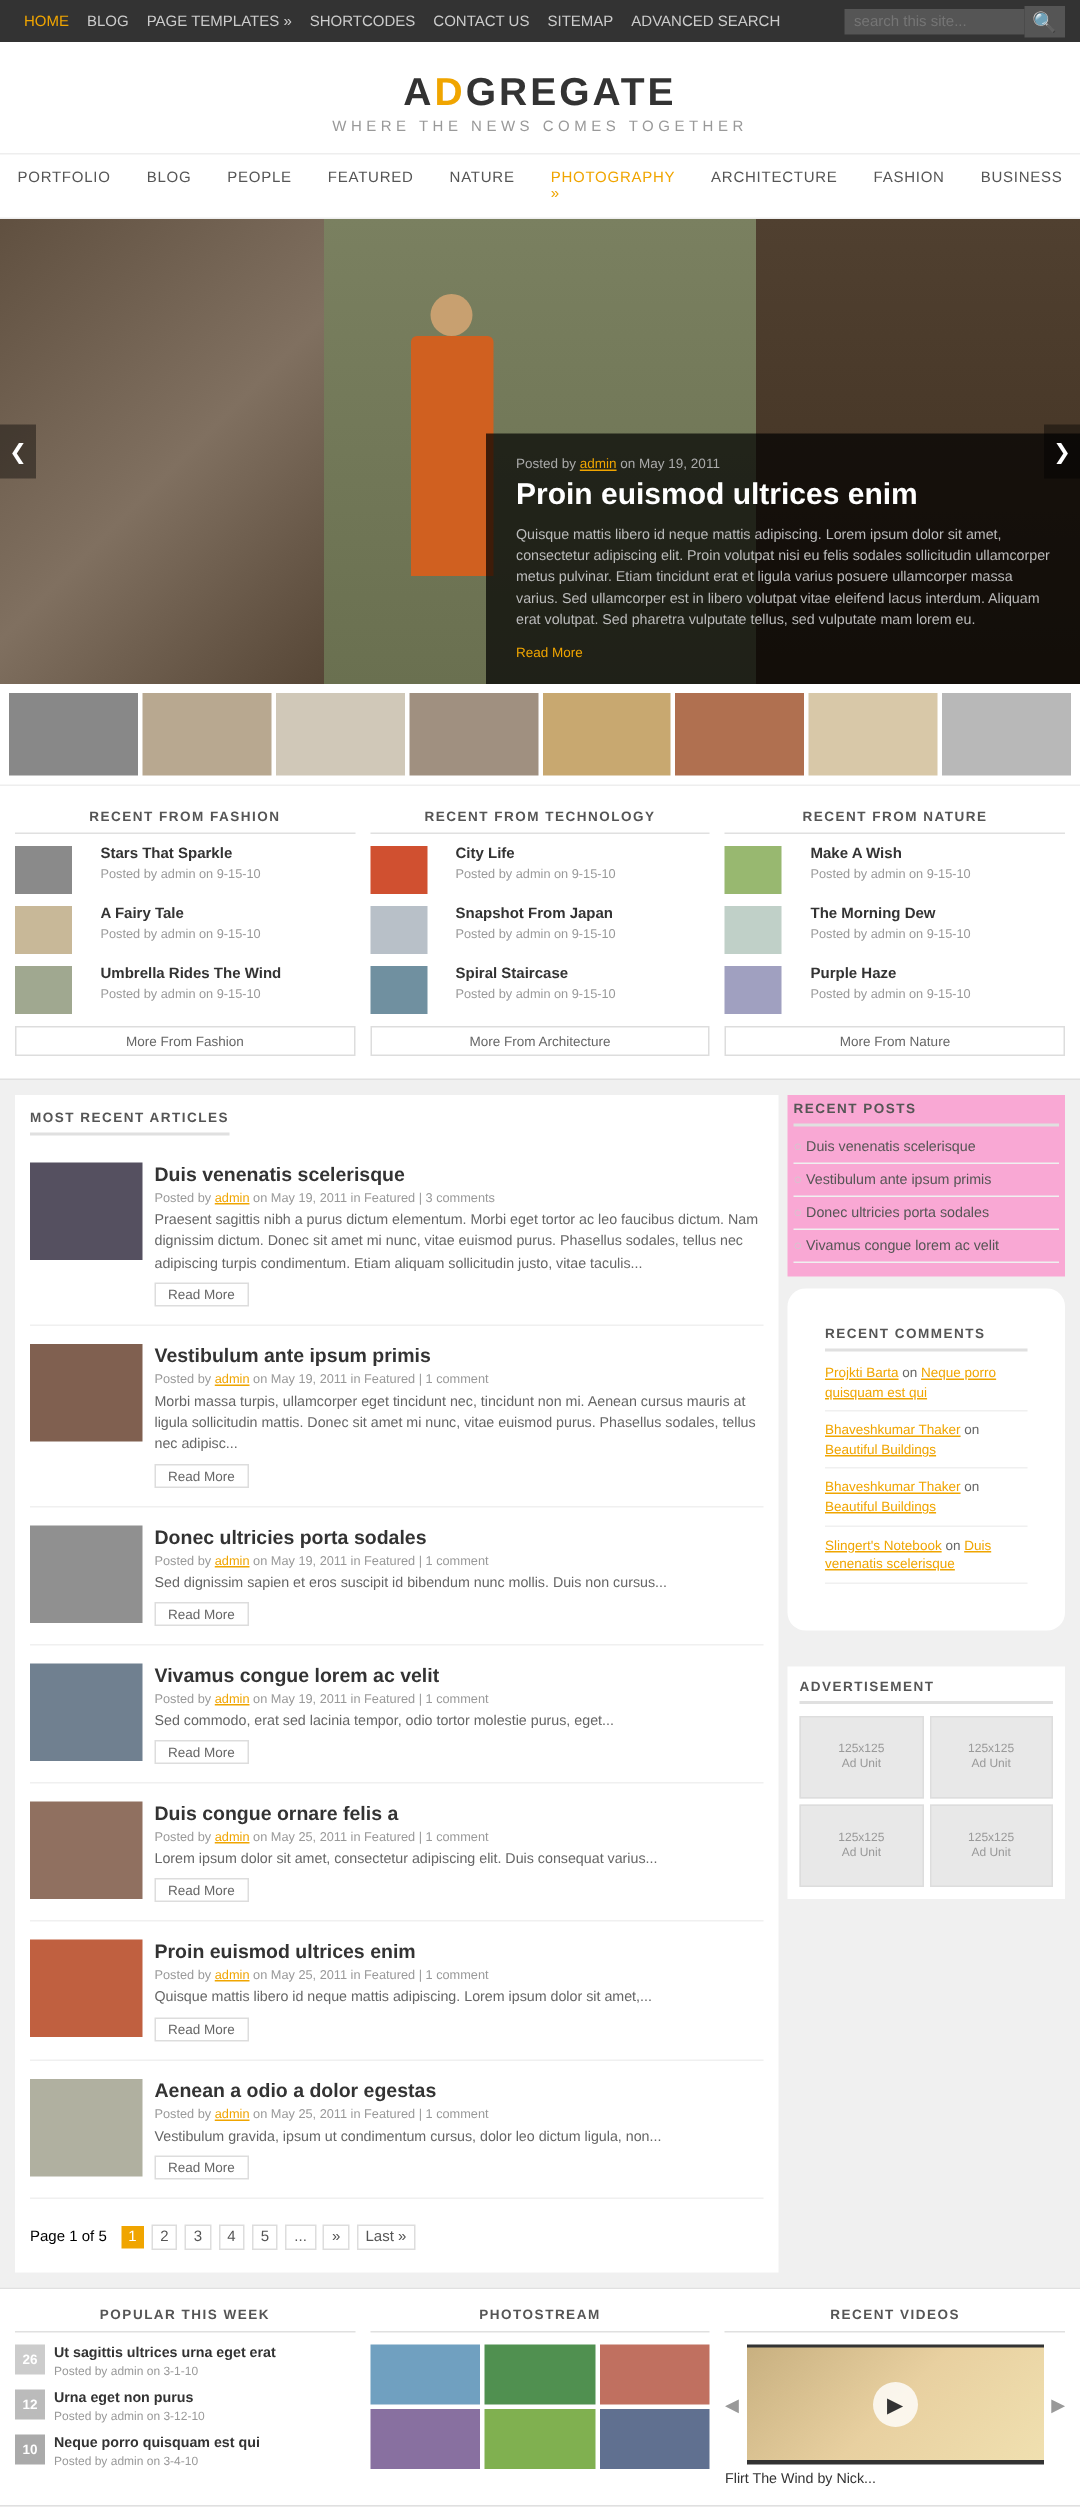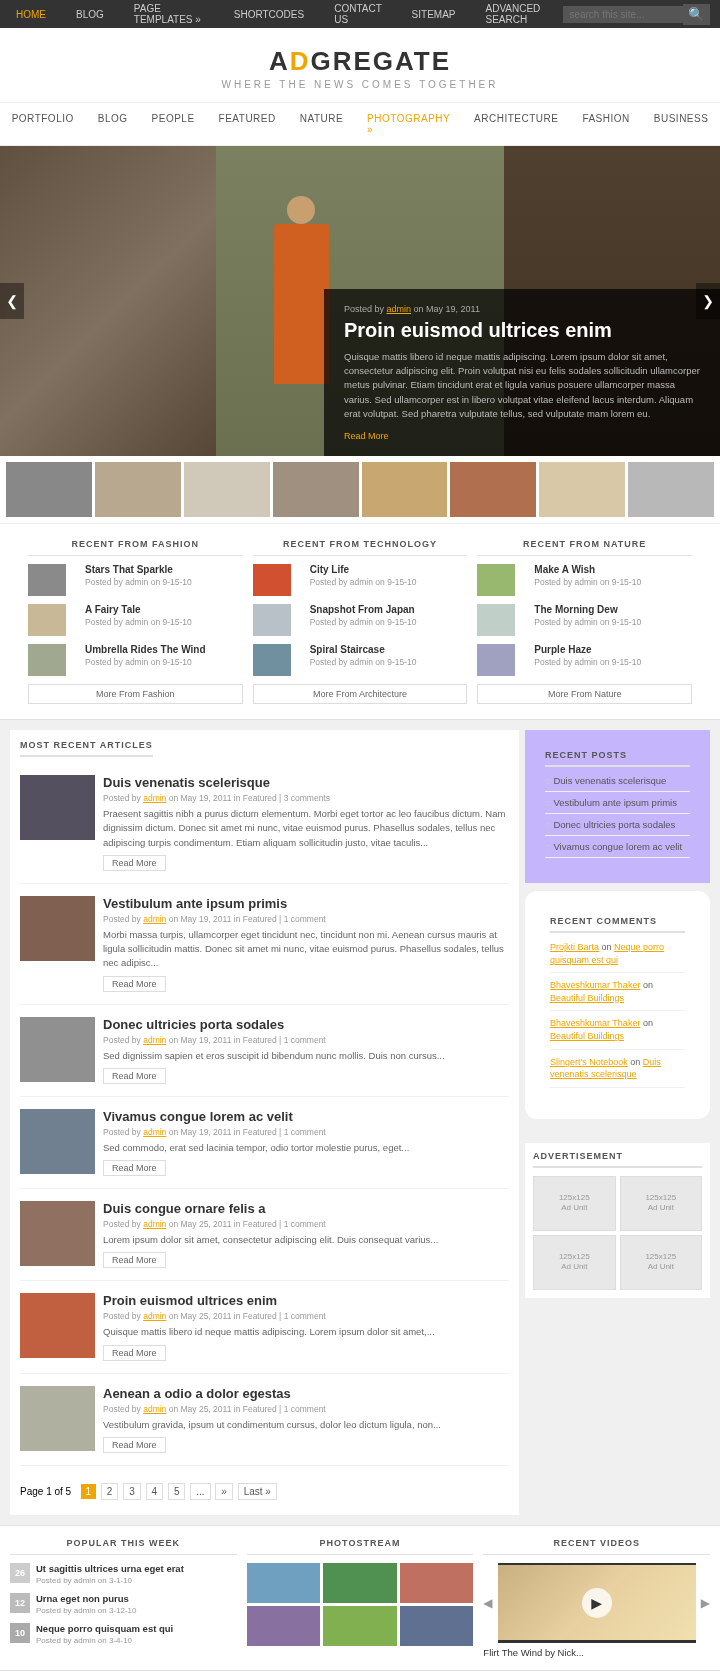--- a/index.html
+++ b/index.html
@@ -1,20 +1,20 @@
 <!DOCTYPE html>
 <html><head>
   <meta charset="utf-8">
   <style>
     * { box-sizing: border-box; margin: 0; padding: 0; }
     body { font-family: Arial, Helvetica, sans-serif; font-size: 11px; background: #f0f0f0; width: 720px; }
     
     
     .top-nav { background: #333; height: 28px; display: flex; align-items: center; padding: 0 10px; justify-content: space-between; }
-    .top-nav-links { display: flex; gap: 18px; align-items: center; }
+    .top-nav-links { display: flex; gap: 0; align-items: center; }
     .top-nav-links a { color: #ccc; text-decoration: none; font-size: 10px; padding: 4px 6px; text-transform: uppercase; }
     .top-nav-links a.active { color: #f0a500; }
     .top-nav-search { display: flex; align-items: center; }
     .top-nav-search input { background: #555; border: none; color: #ccc; font-size: 10px; padding: 3px 6px; width: 120px; }
     .top-nav-search button { background: #555; border: none; color: #ccc; padding: 3px 5px; cursor: pointer; }
 
     
     .site-header { background: #fff; text-align: center; padding: 18px 0 12px; }
     .site-logo { font-size: 26px; font-weight: bold; letter-spacing: 2px; color: #333; text-transform: uppercase; }
     .site-logo span { color: #f0a500; }
@@ -41,21 +41,21 @@
     .thumb-strip div:nth-child(1) { background: #888; }
     .thumb-strip div:nth-child(2) { background: #b8a890; }
     .thumb-strip div:nth-child(3) { background: #d0c8b8; }
     .thumb-strip div:nth-child(4) { background: #a09080; }
     .thumb-strip div:nth-child(5) { background: #c8a870; }
     .thumb-strip div:nth-child(6) { background: #b07050; }
     .thumb-strip div:nth-child(7) { background: #d8c8a8; }
     .thumb-strip div:nth-child(8) { background: #b8b8b8; }
 
     
-    .three-col { display: flex; background: #fff; border-bottom: 1px solid #e0e0e0; padding: 15px 28px; gap: 10px; }
+    .three-col { display: flex; background: #fff; border-bottom: 1px solid #e0e0e0; padding: 15px 10px; gap: 10px; }
     .three-col .col { flex: 1; }
     .col-title { font-size: 9px; font-weight: bold; text-transform: uppercase; color: #555; border-bottom: 1px solid #e0e0e0; padding-bottom: 6px; margin-bottom: 8px; letter-spacing: 1px; text-align: center; }
     .recent-item { display: flex; gap: 19px; margin-bottom: 8px; align-items: flex-start; }
     .recent-thumb { width: 38px; height: 32px; background: #ccc; flex-shrink: 0; }
     .recent-thumb.t1 { background: #8a8a8a; }
     .recent-thumb.t2 { background: #c8b898; }
     .recent-thumb.t3 { background: #a0a890; }
     .recent-thumb.t4 { background: #d05030; }
     .recent-thumb.t5 { background: #b8c0c8; }
     .recent-thumb.t6 { background: #7090a0; }
@@ -365,21 +365,21 @@
       <a href="#">4</a>
       <a href="#">5</a>
       <a href="#">...</a>
       <a href="#">»</a>
       <a href="#">Last »</a>
     </div>
   </div>
 
   <div style="width:185px;">
 
-    <div class="sidebar-section" style="background:#c4b5fd; padding:20px; margin-bottom:8px;">
+    <div class="sidebar-section" style="background:#f9a8d4; padding:4px; margin-bottom:8px;">
       <div class="section-header">RECENT POSTS</div>
       <div class="sidebar-post">Duis venenatis scelerisque</div>
       <div class="sidebar-post">Vestibulum ante ipsum primis</div>
       <div class="sidebar-post">Donec ultricies porta sodales</div>
       <div class="sidebar-post">Vivamus congue lorem ac velit</div>
     </div>
 
     <div class="sidebar-section" style="background:#fff; padding:25px; margin-bottom:24px;border-radius:12px;">
       <div class="section-header">RECENT COMMENTS</div>
       <div class="sidebar-comment">

